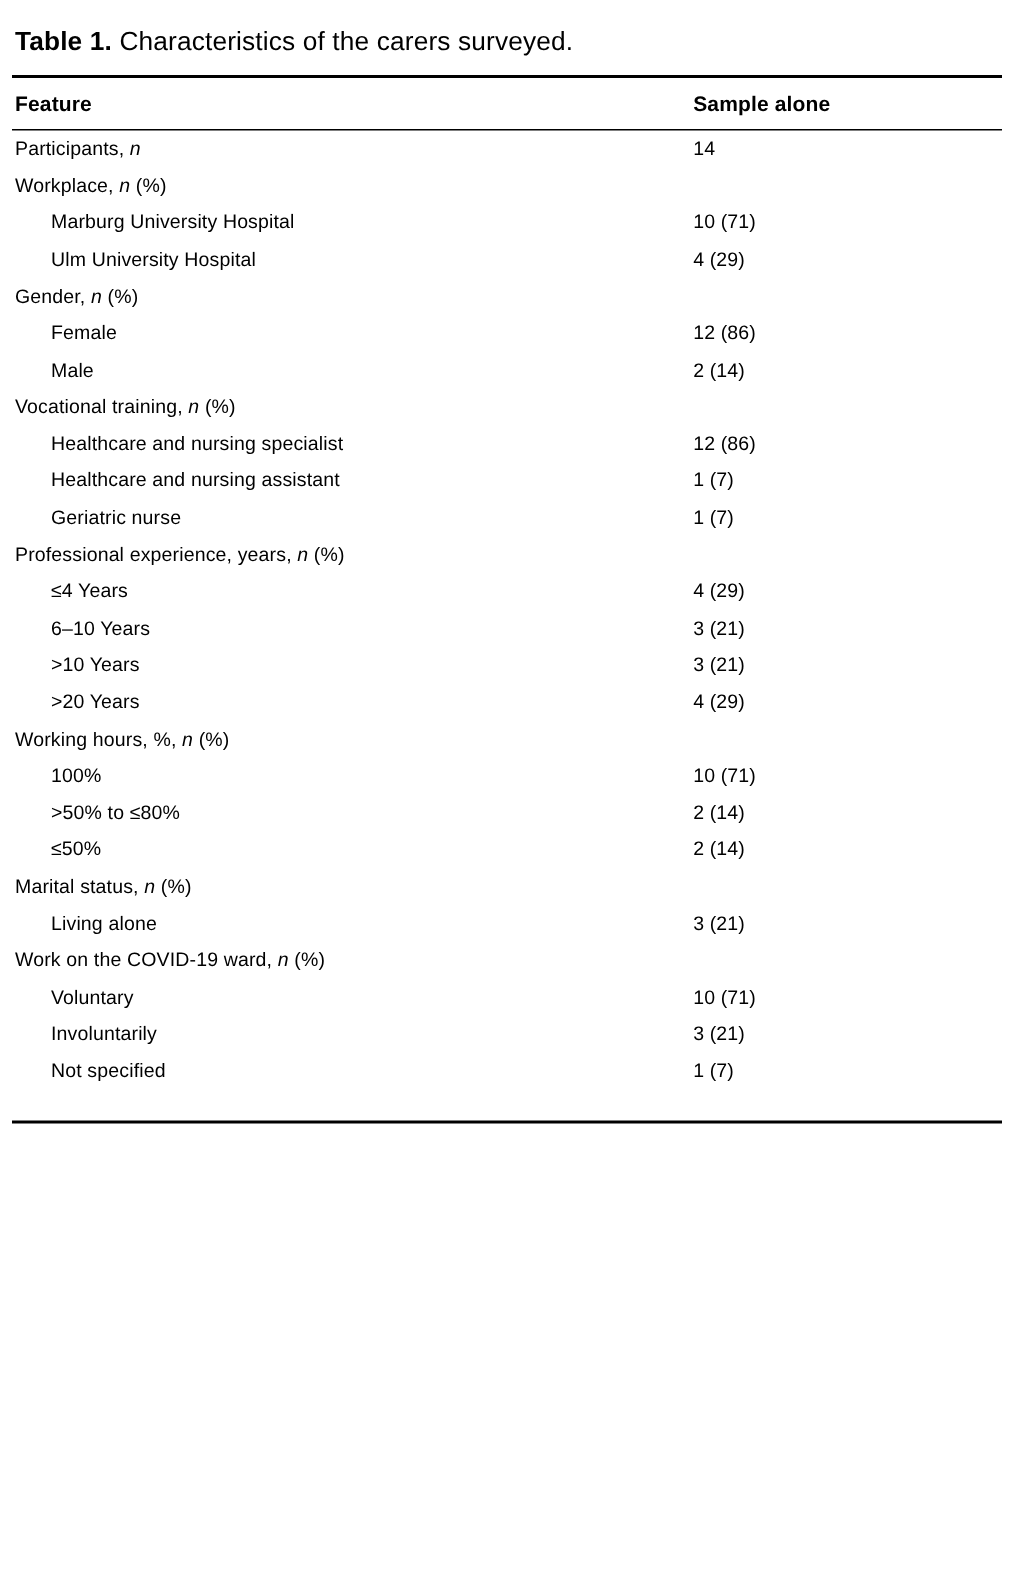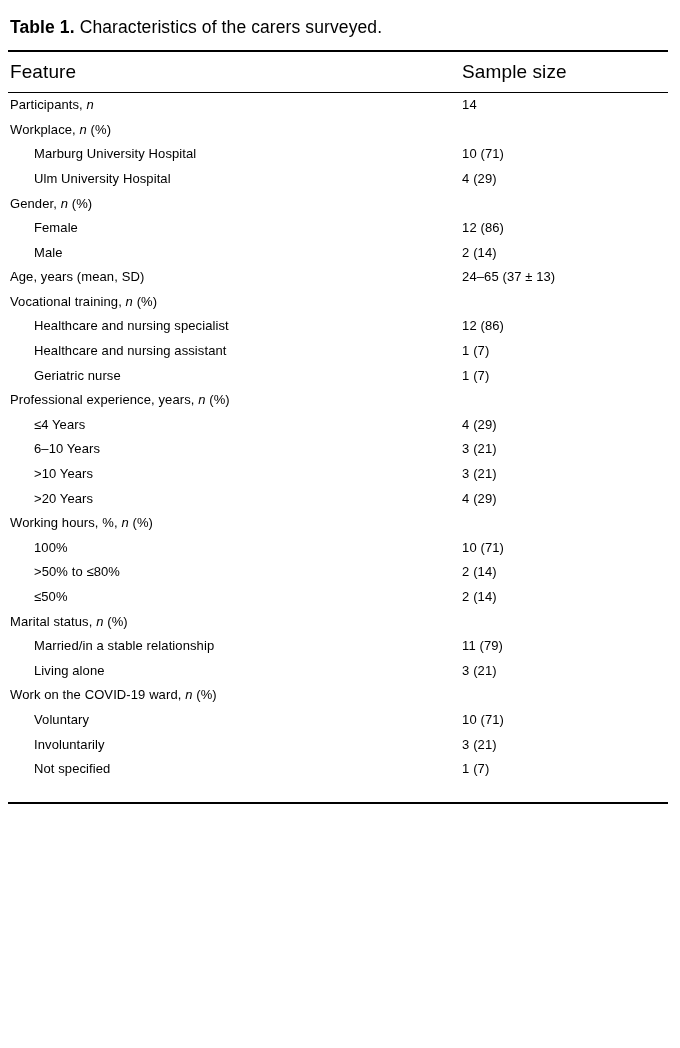--- a/index.html
+++ b/index.html
@@ -33,22 +33,22 @@
   }
   table.tbl {
     width: 100%;
     border-collapse: collapse;
     table-layout: fixed;
   }
   table.tbl col.c1 { width: 68.5%; }
   table.tbl col.c2 { width: 31.5%; }
   thead th {
     text-align: left;
-    font-weight: normal;
-    font-size: 19px;
+    font-weight: bold;
+    font-size: 14px;
     padding: 9px 0 9px 2px;
     border-top: 2.2px solid #000;
     border-bottom: 1.6px solid #000;
     letter-spacing: 0.1px;
   }
   tbody td {
     font-size: 13px;
     padding: 4.5px 0 4.5px 2px;
     vertical-align: top;
     letter-spacing: 0.1px;
@@ -74,21 +74,21 @@
   </div>
 
   <table class="tbl">
     <colgroup>
         <col class="c1">
         <col class="c2">
       </colgroup>
     <thead>
       <tr>
         <th>Feature</th>
-        <th>Sample size</th>
+        <th>Sample alone</th>
       </tr>
     </thead>
     <tbody id="tbody">
         <tr>
           <td class="feat">Participants, <span class="it">n</span></td>
           <td>14</td>
         </tr>
         <tr>
           <td class="feat">Workplace, <span class="it">n</span> (%)</td>
           <td></td>
@@ -105,24 +105,20 @@
           <td class="feat">Gender, <span class="it">n</span> (%)</td>
           <td></td>
         </tr>
         <tr class="indent">
           <td class="feat">Female</td>
           <td>12 (86)</td>
         </tr>
         <tr class="indent">
           <td class="feat">Male</td>
           <td>2 (14)</td>
-        </tr>
-        <tr>
-          <td class="feat">Age, years (mean, SD)</td>
-          <td>24–65 (37 ± 13)</td>
         </tr>
         <tr>
           <td class="feat">Vocational training, <span class="it">n</span> (%)</td>
           <td></td>
         </tr>
         <tr class="indent">
           <td class="feat">Healthcare and nursing specialist</td>
           <td>12 (86)</td>
         </tr>
         <tr class="indent">
@@ -167,24 +163,20 @@
         </tr>
         <tr class="indent">
           <td class="feat">≤50%</td>
           <td>2 (14)</td>
         </tr>
         <tr>
           <td class="feat">Marital status, <span class="it">n</span> (%)</td>
           <td></td>
         </tr>
         <tr class="indent">
-          <td class="feat">Married/in a stable relationship</td>
-          <td>11 (79)</td>
-        </tr>
-        <tr class="indent">
           <td class="feat">Living alone</td>
           <td>3 (21)</td>
         </tr>
         <tr>
           <td class="feat">Work on the COVID-19 ward, <span class="it">n</span> (%)</td>
           <td></td>
         </tr>
         <tr class="indent">
           <td class="feat">Voluntary</td>
           <td>10 (71)</td>

